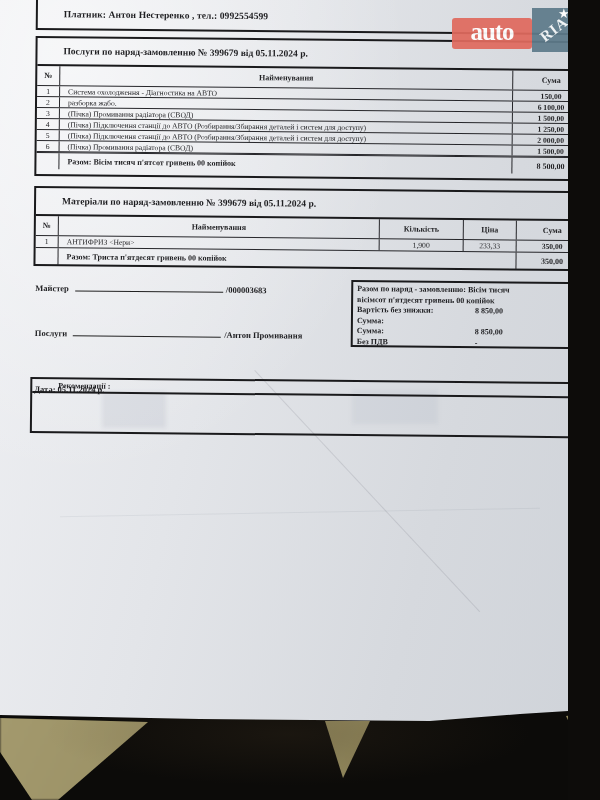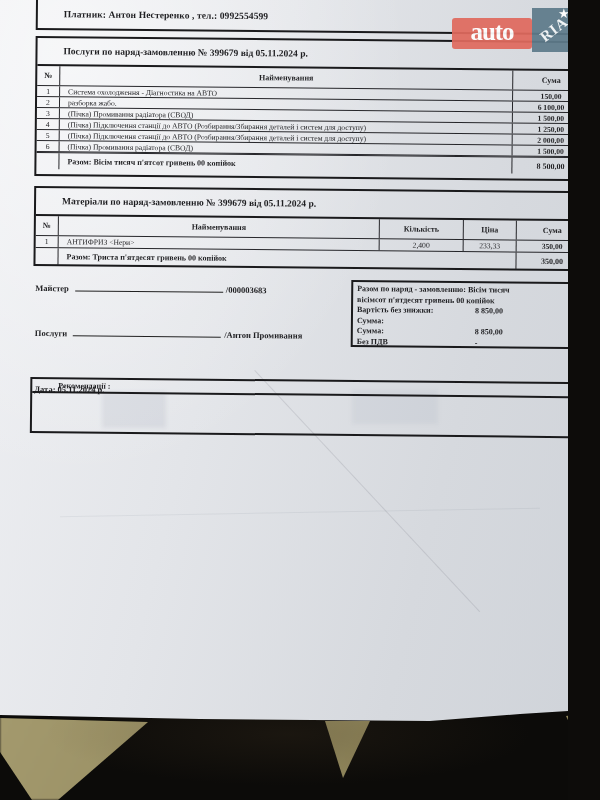--- a/index.html
+++ b/index.html
@@ -159,21 +159,21 @@
           <div class="mat-hdr">
             <div class="cell c-c br">№</div>
             <div class="cell c-c">Найменування</div>
             <div class="cell c-c bl">Кількість</div>
             <div class="cell c-c bl">Ціна</div>
             <div class="cell c-c bl">Сума</div>
           </div>
           <div class="mat-row">
             <div class="cell c-c br">1</div>
             <div class="cell c-name">АНТИФРИЗ &lt;Нери&gt;</div>
-            <div class="cell c-c bl">2,400</div>
+            <div class="cell c-c bl">1,900</div>
             <div class="cell c-c bl">233,33</div>
             <div class="cell c-c bl b">350,00</div>
           </div>
           <div class="mat-total" style="grid-template-columns:23px 1fr 72px;">
             <div class="cell c-c br"></div>
             <div class="cell c-name">Разом: Триста п'ятдесят гривень 00 копійок</div>
             <div class="cell c-c bl">350,00</div>
           </div>
         </div>
       </div>

